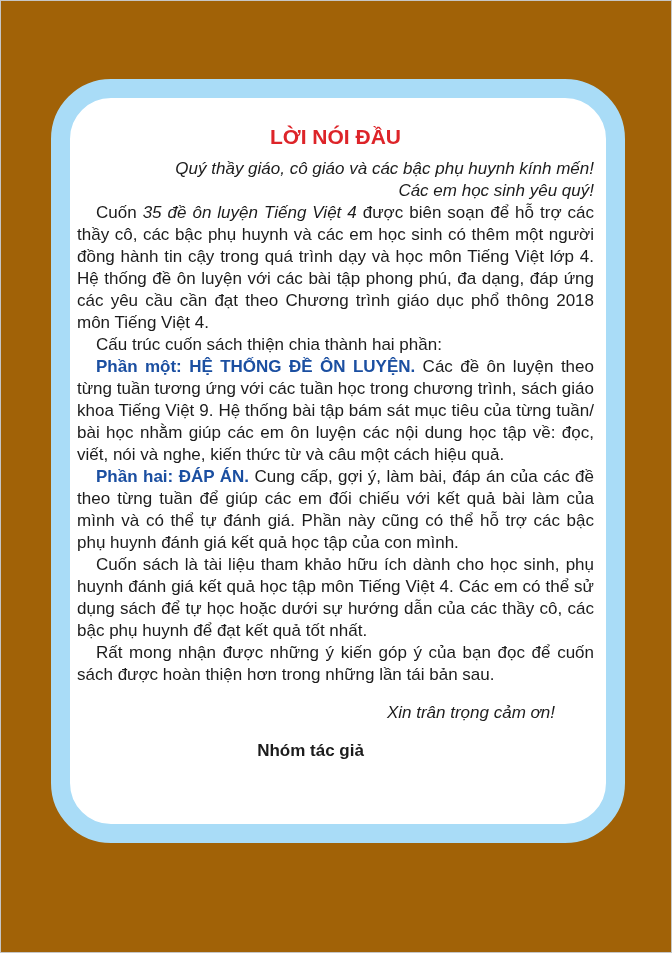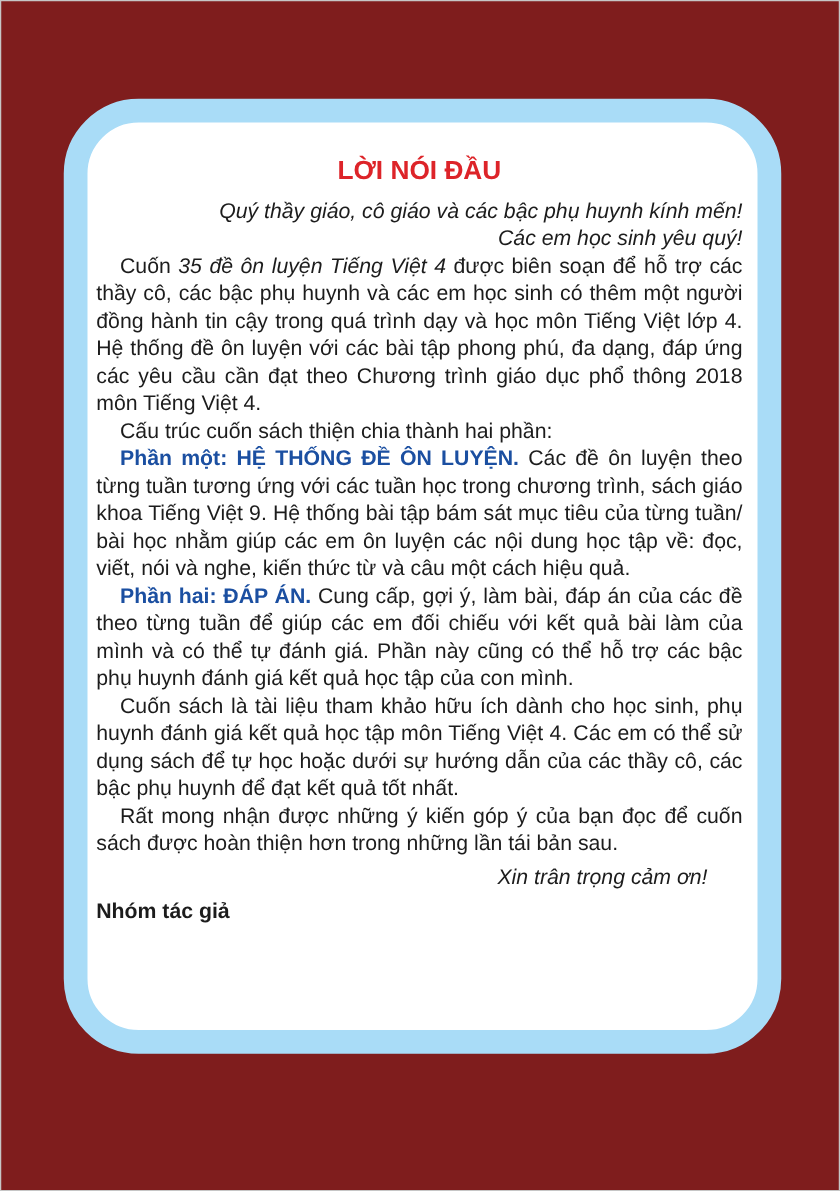--- a/index.html
+++ b/index.html
@@ -6,21 +6,21 @@
     margin: 0;
     padding: 0;
     background: #ffffff;
     font-family: "Liberation Sans", "DejaVu Sans", sans-serif;
   }
   .page {
     position: relative;
     width: 672px;
     height: 953px;
     box-sizing: border-box;
-    background: #7f1d1d;
+    background: #a16207;
     border: 1px solid #c6c6c6;
     overflow: hidden;
   }
   .frame {
     position: absolute;
     left: 50px;
     top: 78px;
     width: 574px;
     height: 764px;
     box-sizing: border-box;
@@ -53,28 +53,28 @@
   p.greeting {
     font-style: italic;
     text-align: right;
   }
   .book-title { font-style: italic; }
   .lead {
     font-weight: bold;
     color: var(--heading-blue, #1B4FA1);
   }
   .sig-thanks {
-    margin: 5px;
+    margin: 16px;
     text-align: right;
     padding-right: 23px;
     font-style: italic;
   }
   .sig-author {
     margin: 0;
-    text-align: left;
+    text-align: center;
     padding-right: 50px;
     font-weight: bold;
   }
 </style>
 </head>
 <body>
 
 <div class="page">
   <div class="frame">
     <div class="content">

